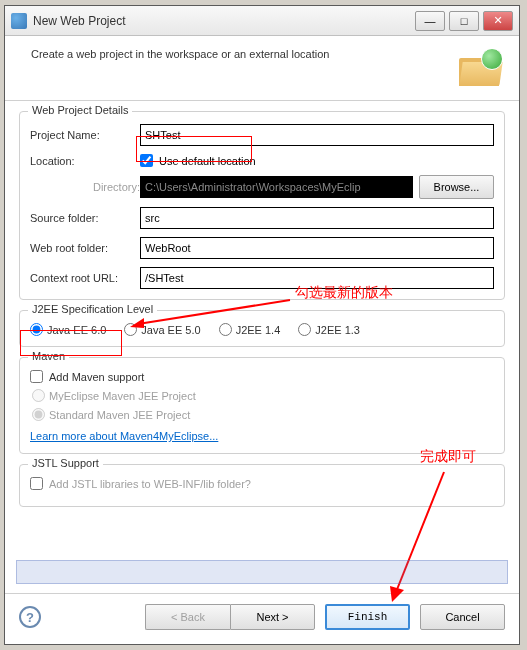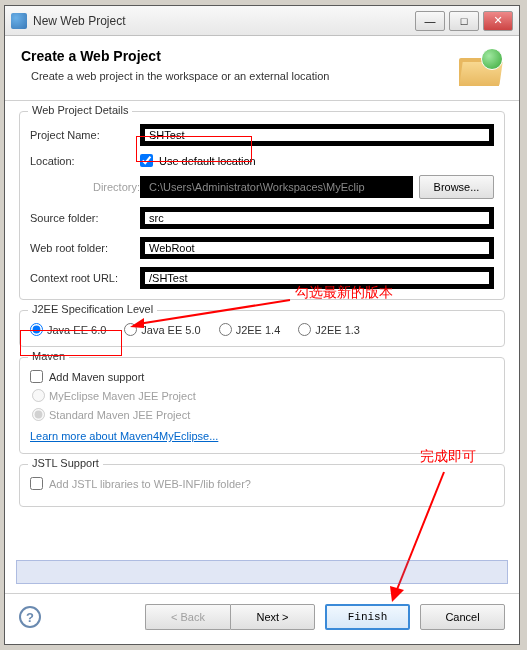--- a/index.html
+++ b/index.html
@@ -23,21 +23,21 @@
     .globe { position: absolute; width: 22px; height: 22px; top: 0; right: 0; background: radial-gradient(circle at 7px 7px, #a0e8a0, #38a838); border-radius: 50%; border: 1px solid #fff; }
     
     .content { padding: 10px 14px; position: relative; }
     
     .group { border: 1px solid #d0d0d0; border-radius: 4px; margin-bottom: 10px; padding: 12px 10px 10px 10px; position: relative; }
     .group-title { position: absolute; top: -8px; left: 8px; background: #fff; padding: 0 4px; font-size: 11px; color: #333; }
     
     .form-row { display: flex; align-items: center; margin-bottom: 8px; }
     .form-label { width: 110px; color: #333; font-size: 11px; }
     .form-label.disabled { color: #a0a0a0; text-align: right; }
-    .text-input { flex: 1; height: 22px; border: 5px solid #000000; padding: 0 4px; font-size: 11px; font-family: inherit; }
+    .text-input { flex: 1; height: 22px; border: 1px solid #000000; padding: 0 4px; font-size: 11px; font-family: inherit; }
     .text-input:disabled { background: #000000; color: #888; }
     .browse-btn { width: 75px; height: 24px; margin-left: 6px; border: 1px solid #a0a0a0; background: linear-gradient(to bottom, #f8f8f8, #e0e0e0); font-size: 11px; cursor: pointer; border-radius: 2px; }
     
     .checkbox-row { display: flex; align-items: center; margin-bottom: 6px; }
     .checkbox-row input[type=checkbox] { margin-right: 6px; width: 13px; height: 13px; }
     .checkbox-row label { font-size: 11px; color: #333; }
     .checkbox-row.disabled label { color: #a0a0a0; }
     
     .radio-row { display: flex; align-items: center; gap: 18px; flex-wrap: wrap; }
     .radio-item { display: flex; align-items: center; }
@@ -69,21 +69,20 @@
   <div class="titlebar">
     <div class="titlebar-icon"></div>
     <span class="titlebar-text">New Web Project</span>
     <div class="sysbtn">—</div>
     <div class="sysbtn">□</div>
     <div class="sysbtn close">✕</div>
   </div>
 
   <div class="banner">
     <div class="banner-left">
-      <div class="banner-title">Create a Web Project</div>
       <div class="banner-desc">Create a web project in the workspace or an external location</div>
     </div>
     <div class="banner-icon">
       <div class="folder-back"></div>
       <div class="folder-front"></div>
       <div class="globe"></div>
     </div>
   </div>
 
   <div class="content">

